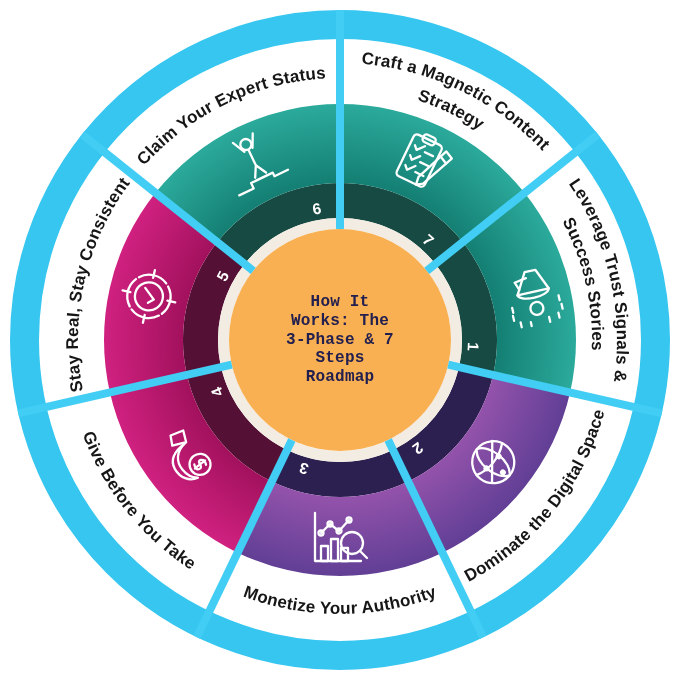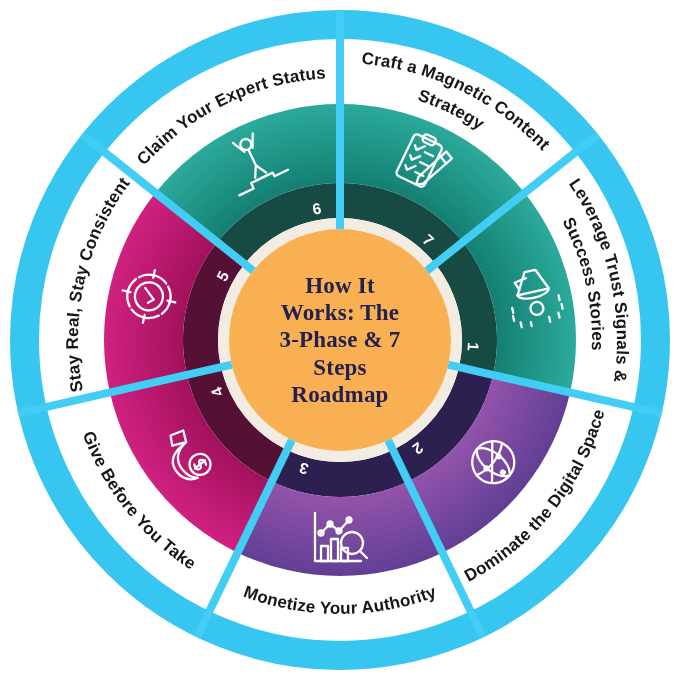--- a/index.html
+++ b/index.html
@@ -4,22 +4,22 @@
 <style>
   html,body{margin:0;padding:0;background:#ffffff;}
   body{width:680px;height:680px;overflow:hidden;}
   .stage{position:relative;width:680px;height:680px;}
   #wheel{position:absolute;left:0;top:0;}
   #wheel text{font-family:"Liberation Sans","DejaVu Sans",sans-serif;}
   .center-label{
     position:absolute;left:229px;top:229px;width:222px;height:222px;
     display:flex;align-items:center;justify-content:center;
     text-align:center;white-space:pre-line;
-    font-family:Liberation Serif, serif;
-    font-weight:bold;font-size:23px;line-height:1.18;
+    font-family:Liberation Mono, monospace;
+    font-weight:bold;font-size:16px;line-height:1.18;
     letter-spacing:0.2px;color:#23204f;pointer-events:none;
   }
 </style>
 </head>
 <body>
 
 <div class="stage">
   <svg id="wheel" width="680" height="680" viewBox="0 0 680 680">
       <defs>
         <radialGradient id="grad-teal" gradientUnits="userSpaceOnUse" cx="340" cy="340" r="236">

